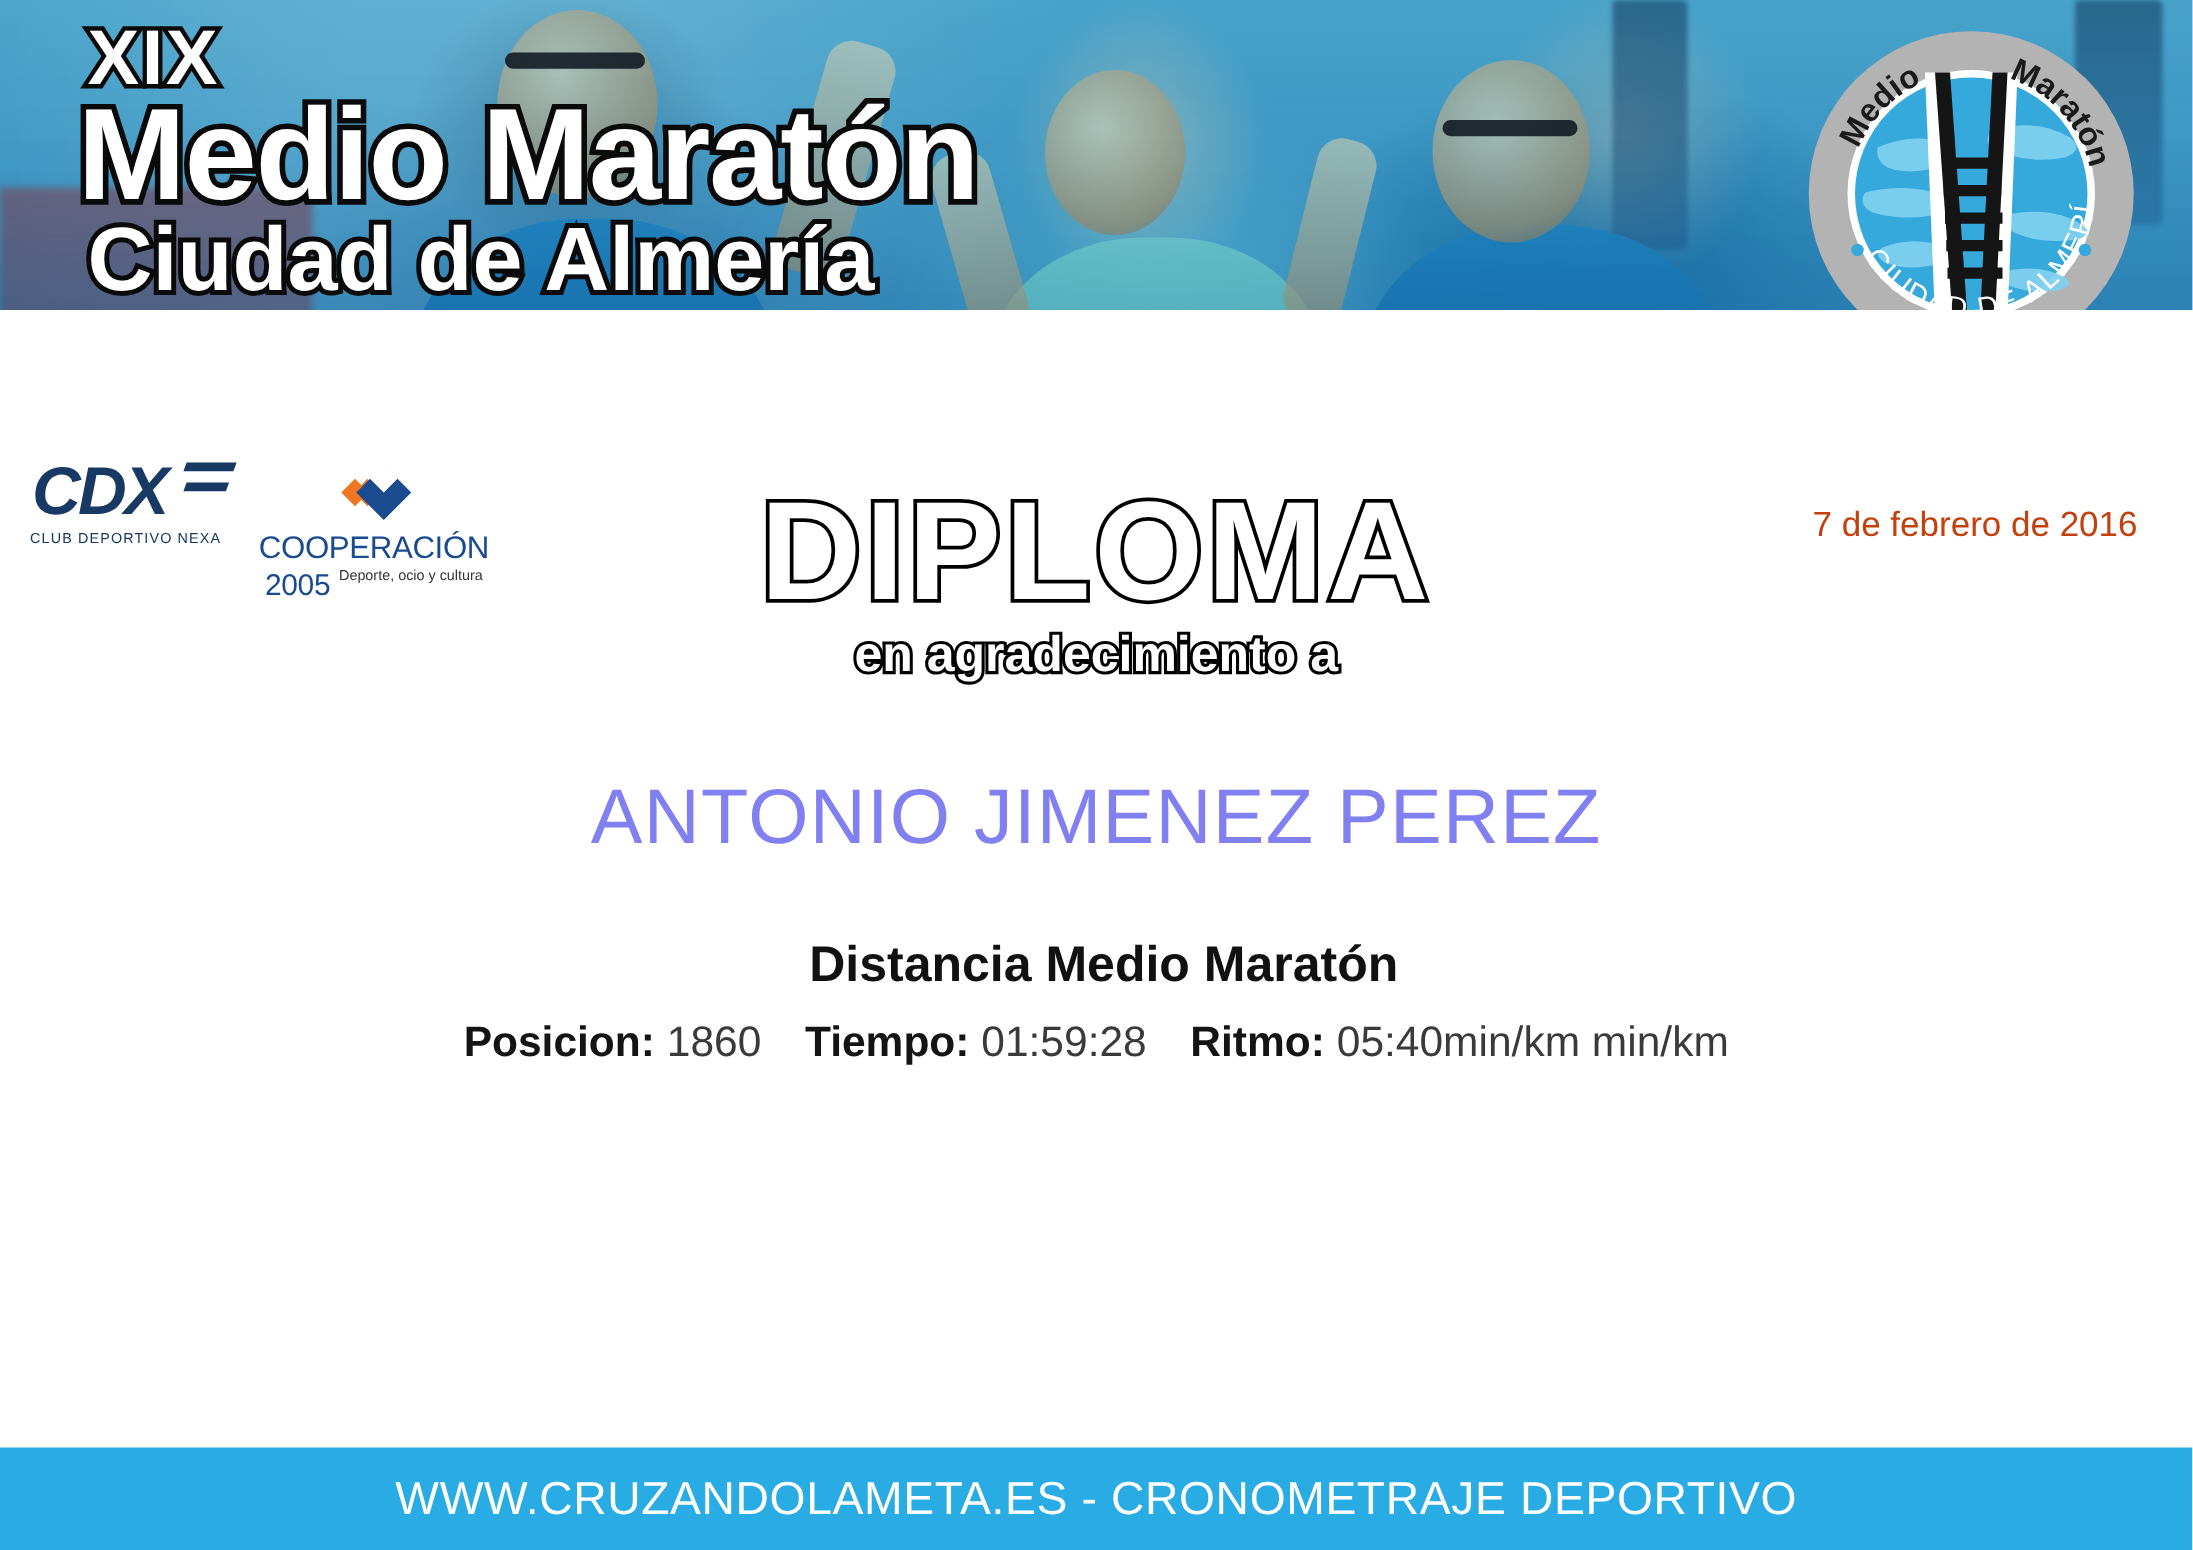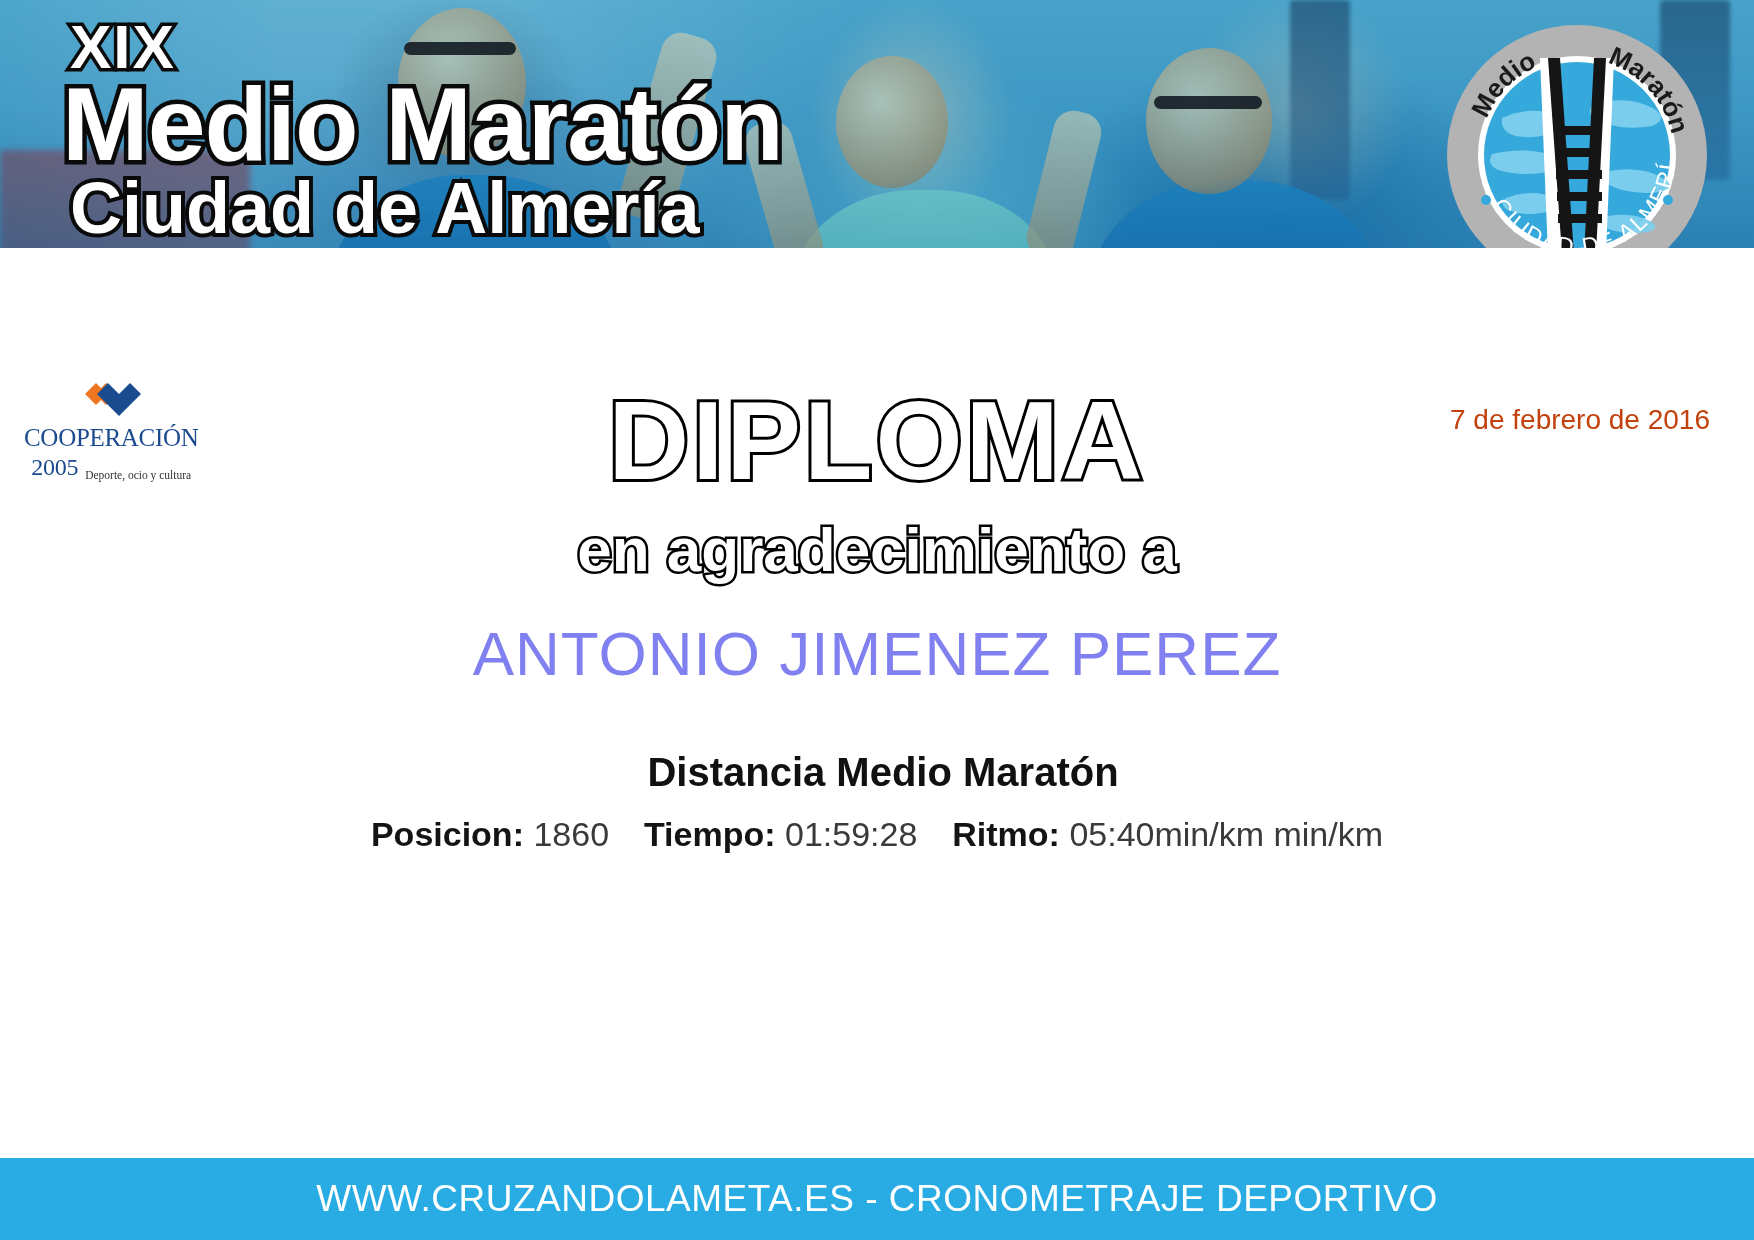--- a/index.html
+++ b/index.html
@@ -121,21 +121,21 @@
     position:absolute; right:-12px;
     height:7px; background:#173963;
     transform:skewX(-20deg);
   }
   .cdx-sub {
     font-size:11.5px; color:#173963; letter-spacing:.9px;
     margin-top:3px; font-weight:normal;
   }
   .coop-logo { display:flex; flex-direction:column; align-items:center; margin-top:4px; }
   .coop-mark { position:relative; width:92px; height:54px; }
-  .coop-row { display:flex; align-items:flex-end; gap:7px; margin-top:2px;font-family:Liberation Serif, serif; }
+  .coop-row { display:flex; align-items:flex-start; gap:7px; margin-top:2px; }
   .coop-title { font-size:25px; color:#1b4b8f; letter-spacing:-.3px; font-weight:normal; }
   .coop-year { font-size:24px; color:#1b4b8f; font-weight:normal; letter-spacing:-.3px;}
   .coop-tag { font-size:11.5px; color:#333333; }
 
   
   .date {
     position:absolute; right:44px; top:404px;
     font-size:28px; color:#c2410c; z-index:5;
   }
 
@@ -147,27 +147,27 @@
   .diploma-word {
     font-size:112px; font-weight:bold;
     color:#ffffff;
     letter-spacing:3px;
     -webkit-text-stroke:6px #000000;
     paint-order:stroke fill;
     line-height:1.05;
     text-align:center;
   }
   .diploma-tag {
-    font-size:62px; font-weight:bold;
+    font-size:40px; font-weight:bold;
     color:#ffffff;
     letter-spacing:0px;
     -webkit-text-stroke:5px #000000;
     paint-order:stroke fill;
     line-height:1.1;
-    margin-top:16px;
+    margin-top:2px;
   }
 
   
   .athlete-name {
     position:absolute; left:0; right:0; top:618px;
     text-align:center;
     font-size:62px;
     color:#8080f0;
     letter-spacing:1px;
     z-index:4;
@@ -279,20 +279,28 @@
           <textPath href="#arcBottom" startOffset="17%">CIUDAD DE ALMERÍA</textPath>
         </text>
         <circle cx="42" cy="178" r="5" fill="#35a8dc"></circle>
         <circle cx="224" cy="178" r="5" fill="#35a8dc"></circle>
       </svg>
     </div>
   </div>
 
   <div class="sponsors">
 
+    <div class="cdx-logo">
+      <div class="cdx-word">
+        <span class="cdx-text">CDX</span>
+        <span class="cdx-dash" style="top:6px; width:40px;"></span>
+        <span class="cdx-dash" style="top:22px; width:34px; right:-6px;"></span>
+      </div>
+      <div class="cdx-sub">CLUB DEPORTIVO NEXA</div>
+    </div>
 
     <div class="coop-logo">
       <div class="coop-mark">
         <svg viewBox="0 0 92 54" width="92" height="54">
           <path d="M30 4 L52 26 L41 37 L30 26 L41 15 L30 4 Z" fill="#ef7722"></path>
           <path d="M20 26 L31 15 L42 26 L31 37 Z" fill="#ef7722"></path>
           <path d="M62 10 L84 32 L62 54 L40 32 L51 21 L62 32 L73 21 Z" fill="#1b4b8f" transform="translate(-8,-6)"></path>
         </svg>
       </div>
       <div class="coop-row">

